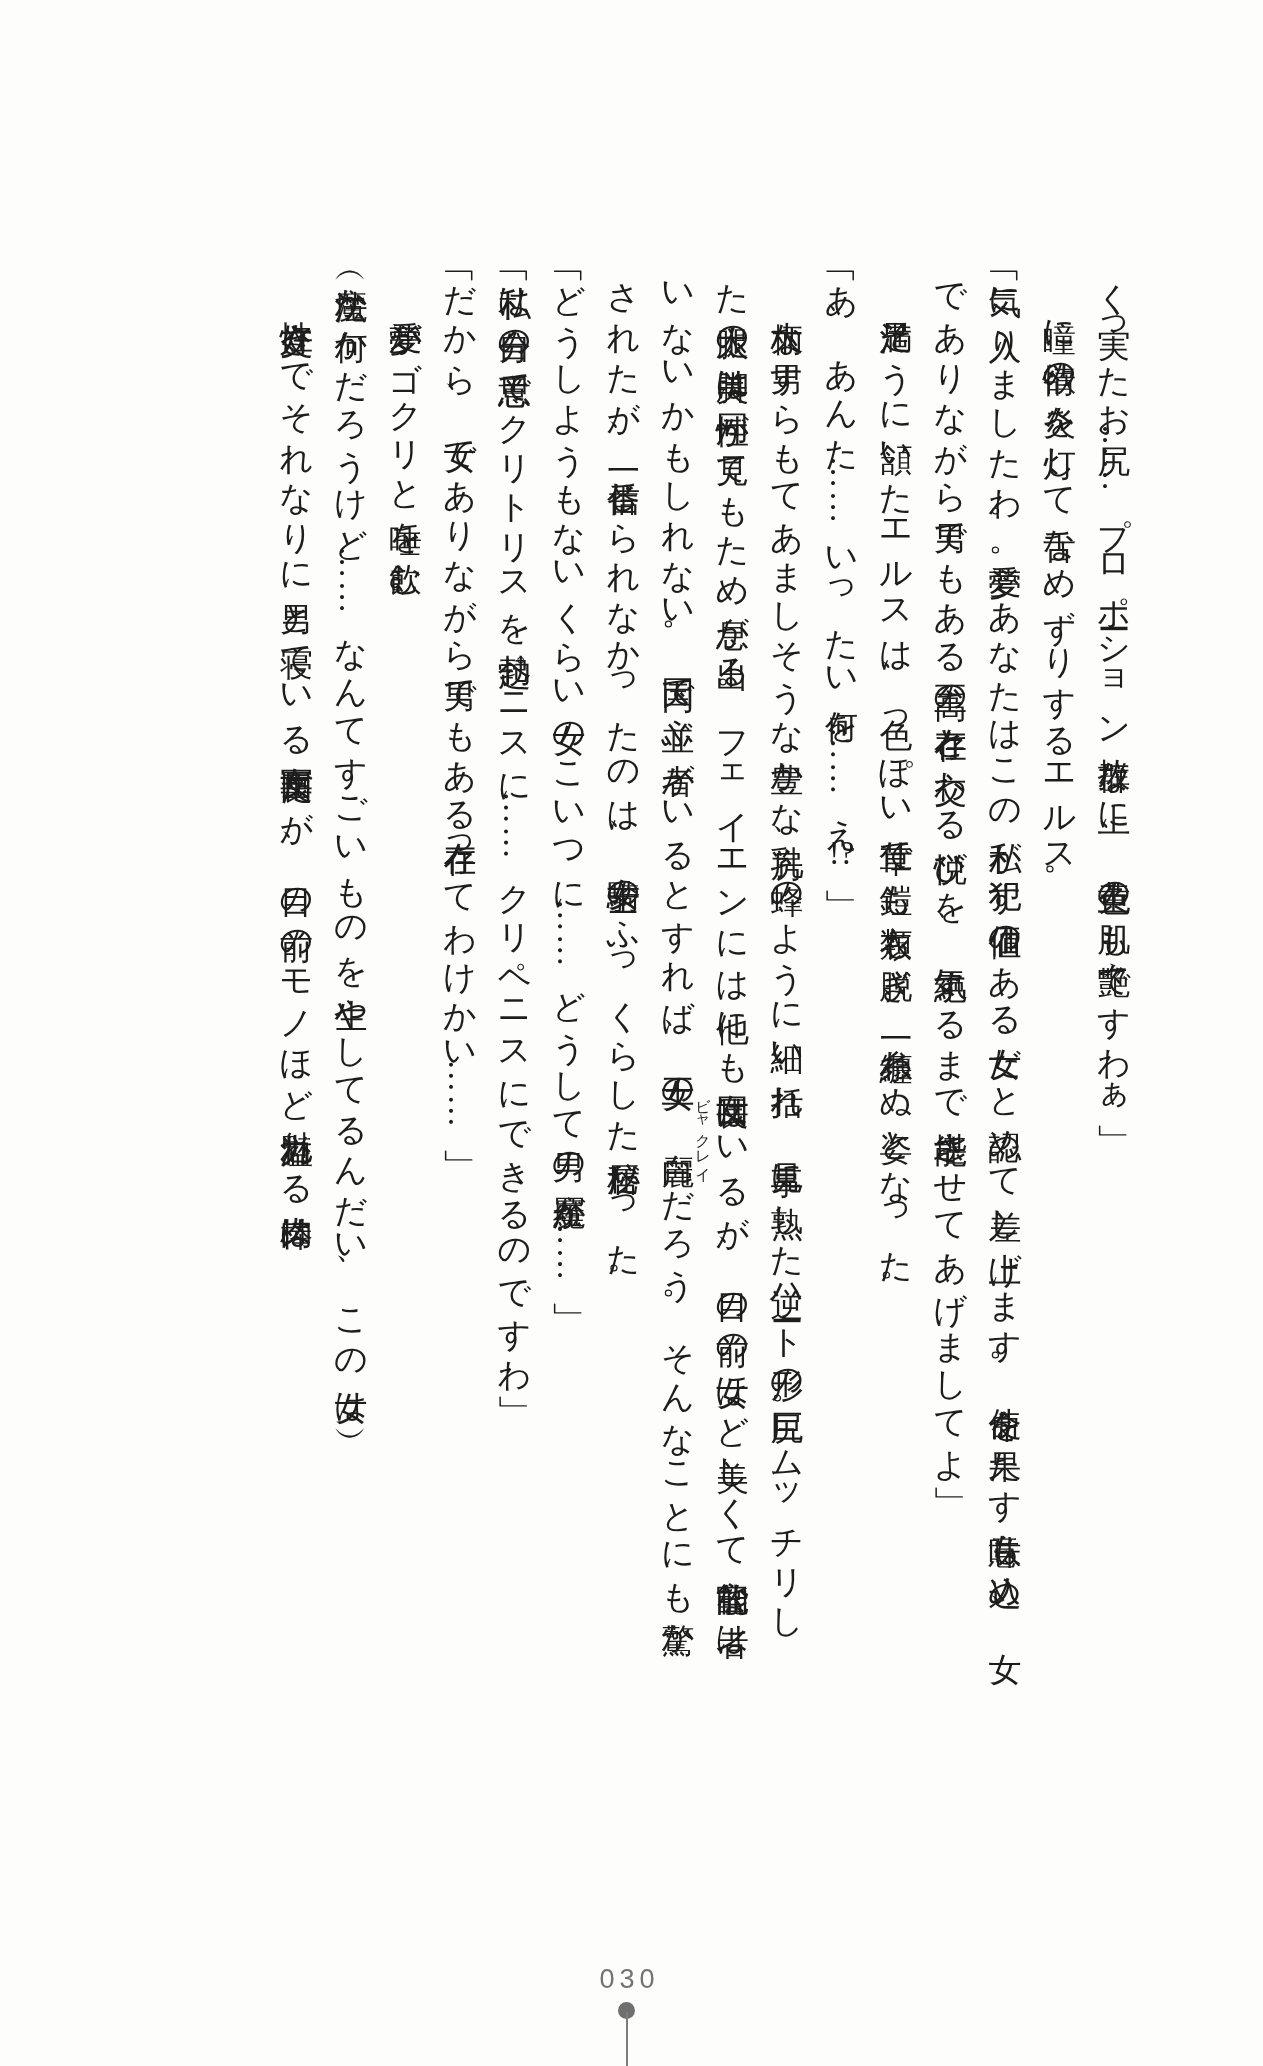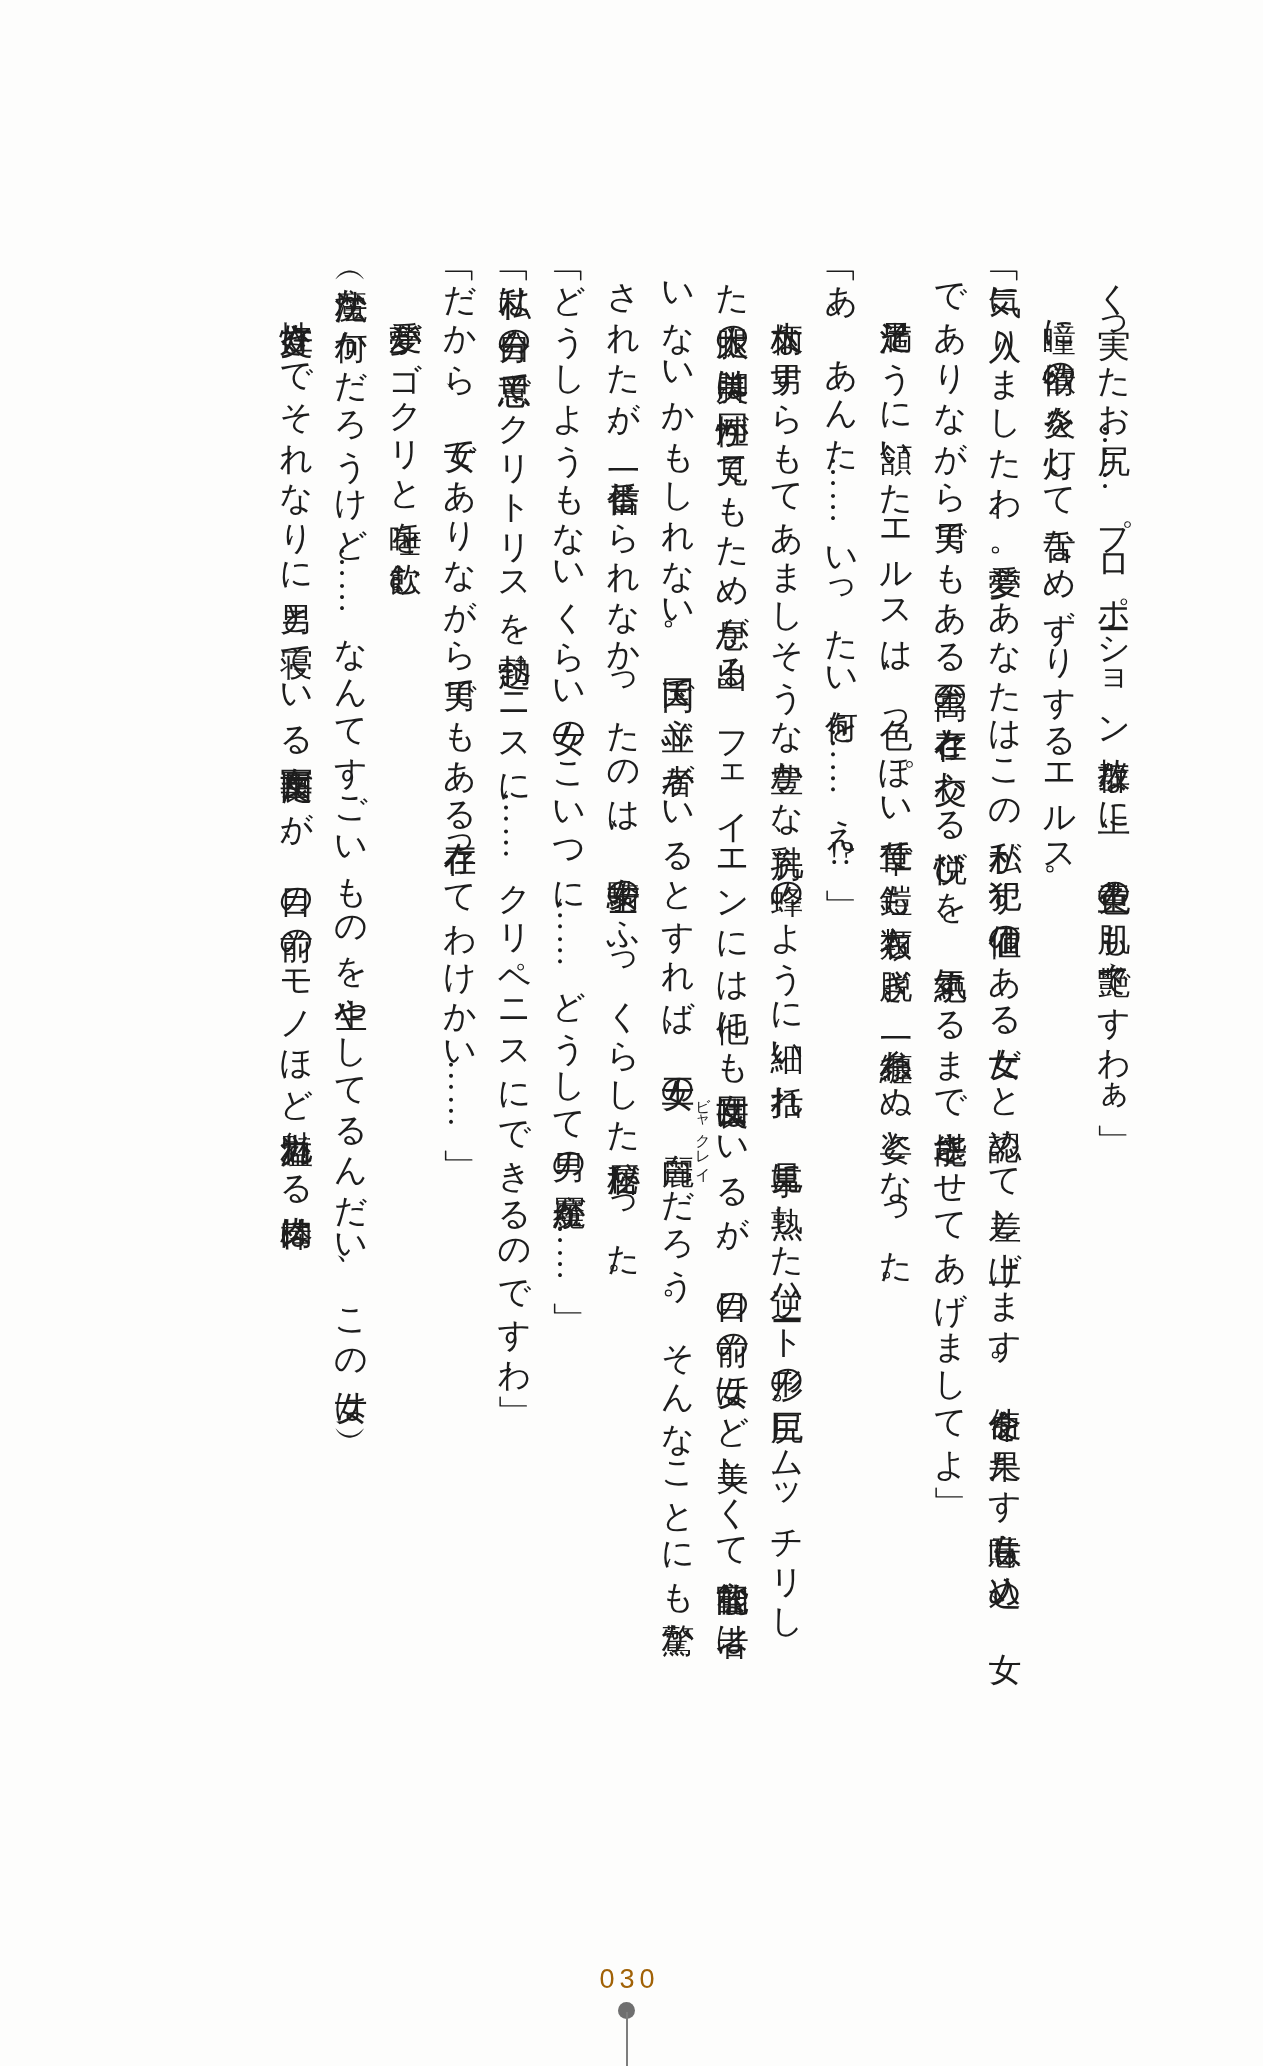--- a/index.html
+++ b/index.html
@@ -49,21 +49,21 @@
   .page-number {
     position: absolute;
     top: 1964px;
     left: 627px;
     transform: translateX(-50%);
     font-family: "Liberation Sans", "DejaVu Sans", sans-serif;
     font-size: 27px;
     font-weight: 400;
     letter-spacing: 5px;
     padding-left: 5px; 
-    color: #a16207;
+    color: #737373;
     white-space: nowrap;
   }
   .footer-dot {
     position: absolute;
     top: 2002px;
     left: 618px;
     width: 17px;
     height: 17px;
     border-radius: 50%;
     background: #6f6f6f;

